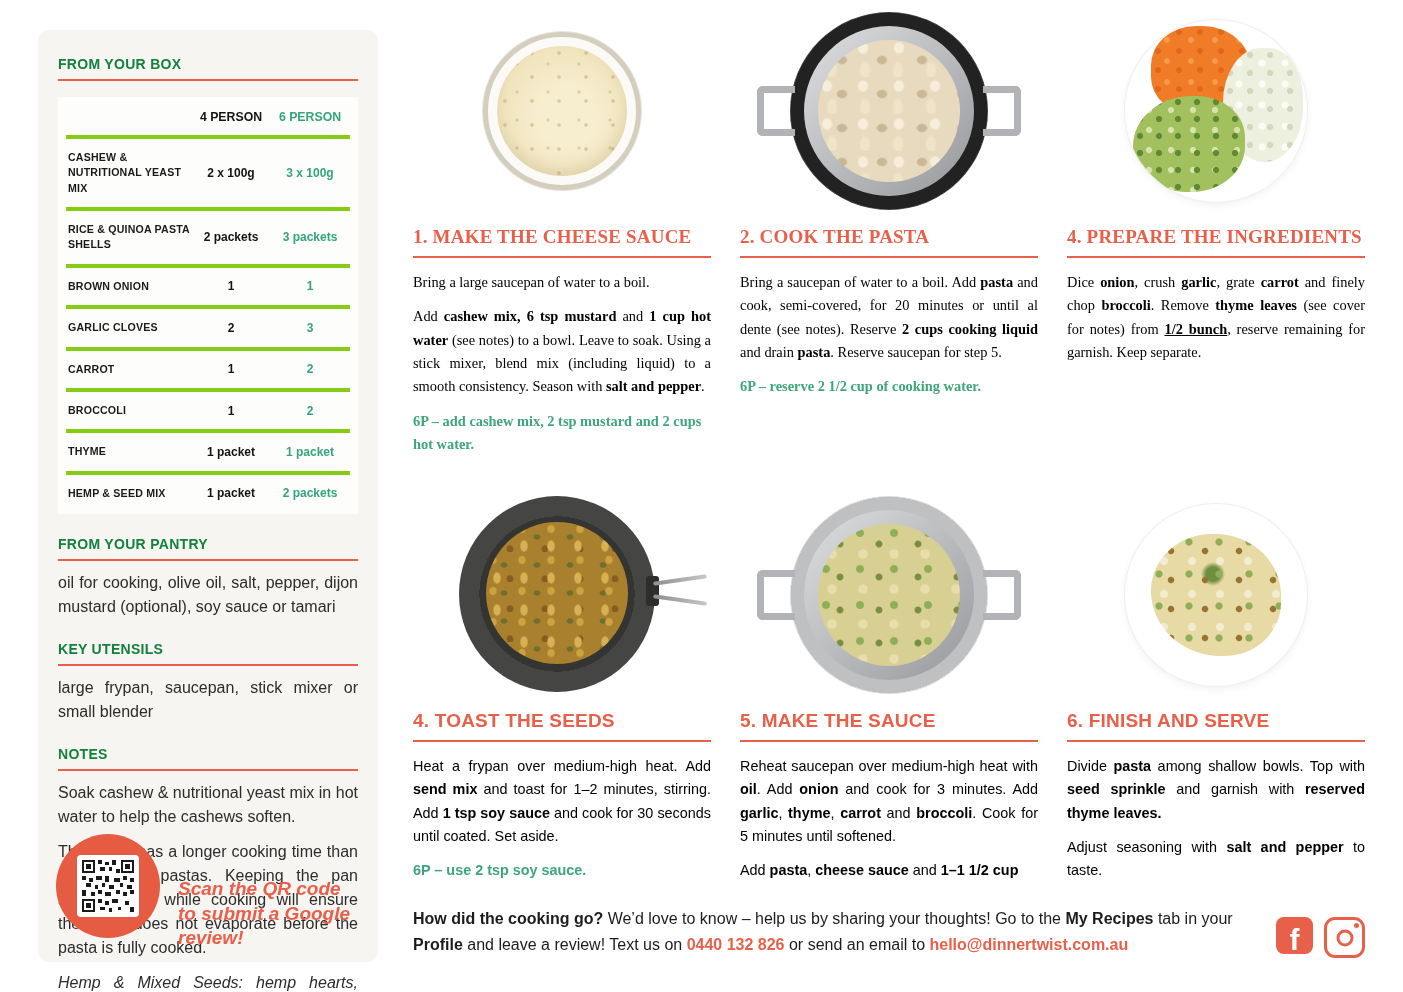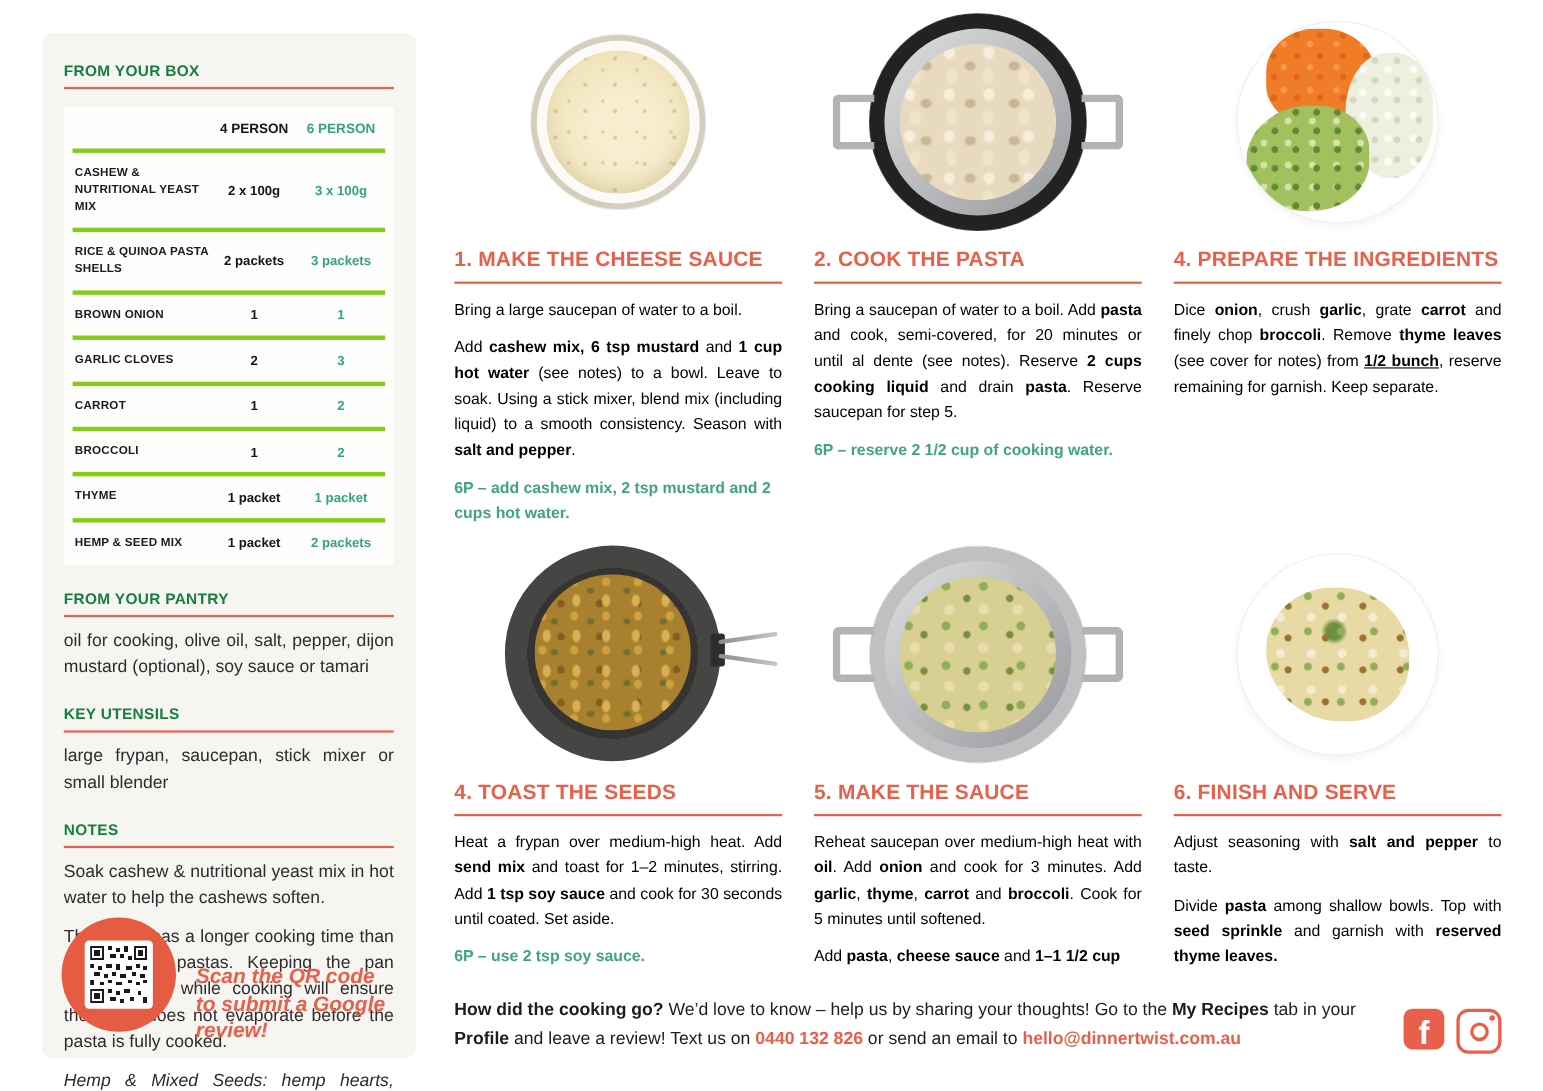--- a/index.html
+++ b/index.html
@@ -38,21 +38,21 @@
     position:absolute; left:0; top:2px; width:104px; height:104px; border-radius:50%;
     background:#e55c42; display:flex; align-items:center; justify-content:center;
   }
   .qr-box { width:62px; height:62px; background:#fff; border-radius:4px; display:flex; align-items:center; justify-content:center; }
   .qr-text {
     position:absolute; left:122px; top:22px; width:182px;
     color:#e8604a; font-size:19px; line-height:1.3; font-style:italic; font-weight:bold;margin-top:23px;
   }
   
   .step { position:absolute; width:298px; }
-  .r1 { top:8px; } .r2 { top:492px; }
+  .r1 { top:8px;font-family:Liberation Serif, serif; } .r2 { top:492px; }
   .c1 { left:413px; } .c2 { left:740px; } .c3 { left:1067px; }
   .photo { height:206px; display:flex; align-items:center; justify-content:center; position:relative; }
   .step-title { color:#e8604a; font-size:19px; font-weight:bold; letter-spacing:.2px; margin-top:12px; }
   .step-rule { height:2px; background:#e8604a; margin:8px 0 13px 0; }
   .step-body p { font-size:14.4px; line-height:1.62; color:#000000; text-align:justify; margin-bottom:11px; }
   .b { font-weight:bold; } .u { text-decoration:underline; }
   .tip { color:#3fa57c; font-weight:bold; font-size:14.4px; line-height:1.6; margin-top:2px; }
   
   .jar {
     width:148px; height:148px; border-radius:50%;
@@ -355,22 +355,22 @@
 
 <section class="step r2 c3">
   <div class="photo">
     <div class="plate" style="display:flex;align-items:center;justify-content:center;">
         <div class="dish"></div>
       </div>
   </div>
   <h2 class="step-title">6. FINISH AND SERVE</h2>
   <div class="step-rule"></div>
   <div class="step-body">
+      <p><span>Divide </span><span class="b">pasta</span><span> among shallow bowls. Top with </span><span class="b">seed sprinkle</span><span> and garnish with </span><span class="b">reserved thyme leaves.</span></p>
       <p><span>Adjust seasoning with </span><span class="b">salt and pepper</span><span> to taste.</span></p>
-      <p><span>Divide </span><span class="b">pasta</span><span> among shallow bowls. Top with </span><span class="b">seed sprinkle</span><span> and garnish with </span><span class="b">reserved thyme leaves.</span></p>
     </div>
 </section>
 
 <div class="footer-text">
     <p><span class="b">How did the cooking go?</span><span> We’d love to know – help us by sharing your thoughts! Go to the </span><span class="b">My Recipes</span><span> tab in your </span><span class="b">Profile</span><span> and leave a review! Text us on </span><span class="b accent">0440 132 826</span><span> or send an email to </span><span class="b accent">hello@dinnertwist.com.au</span></p>
   </div>
 <div class="social fb" style="position:absolute;left:1276px;">
     <span>f</span>
   </div>
 <div class="social ig" style="position:absolute;left:1324px;">

